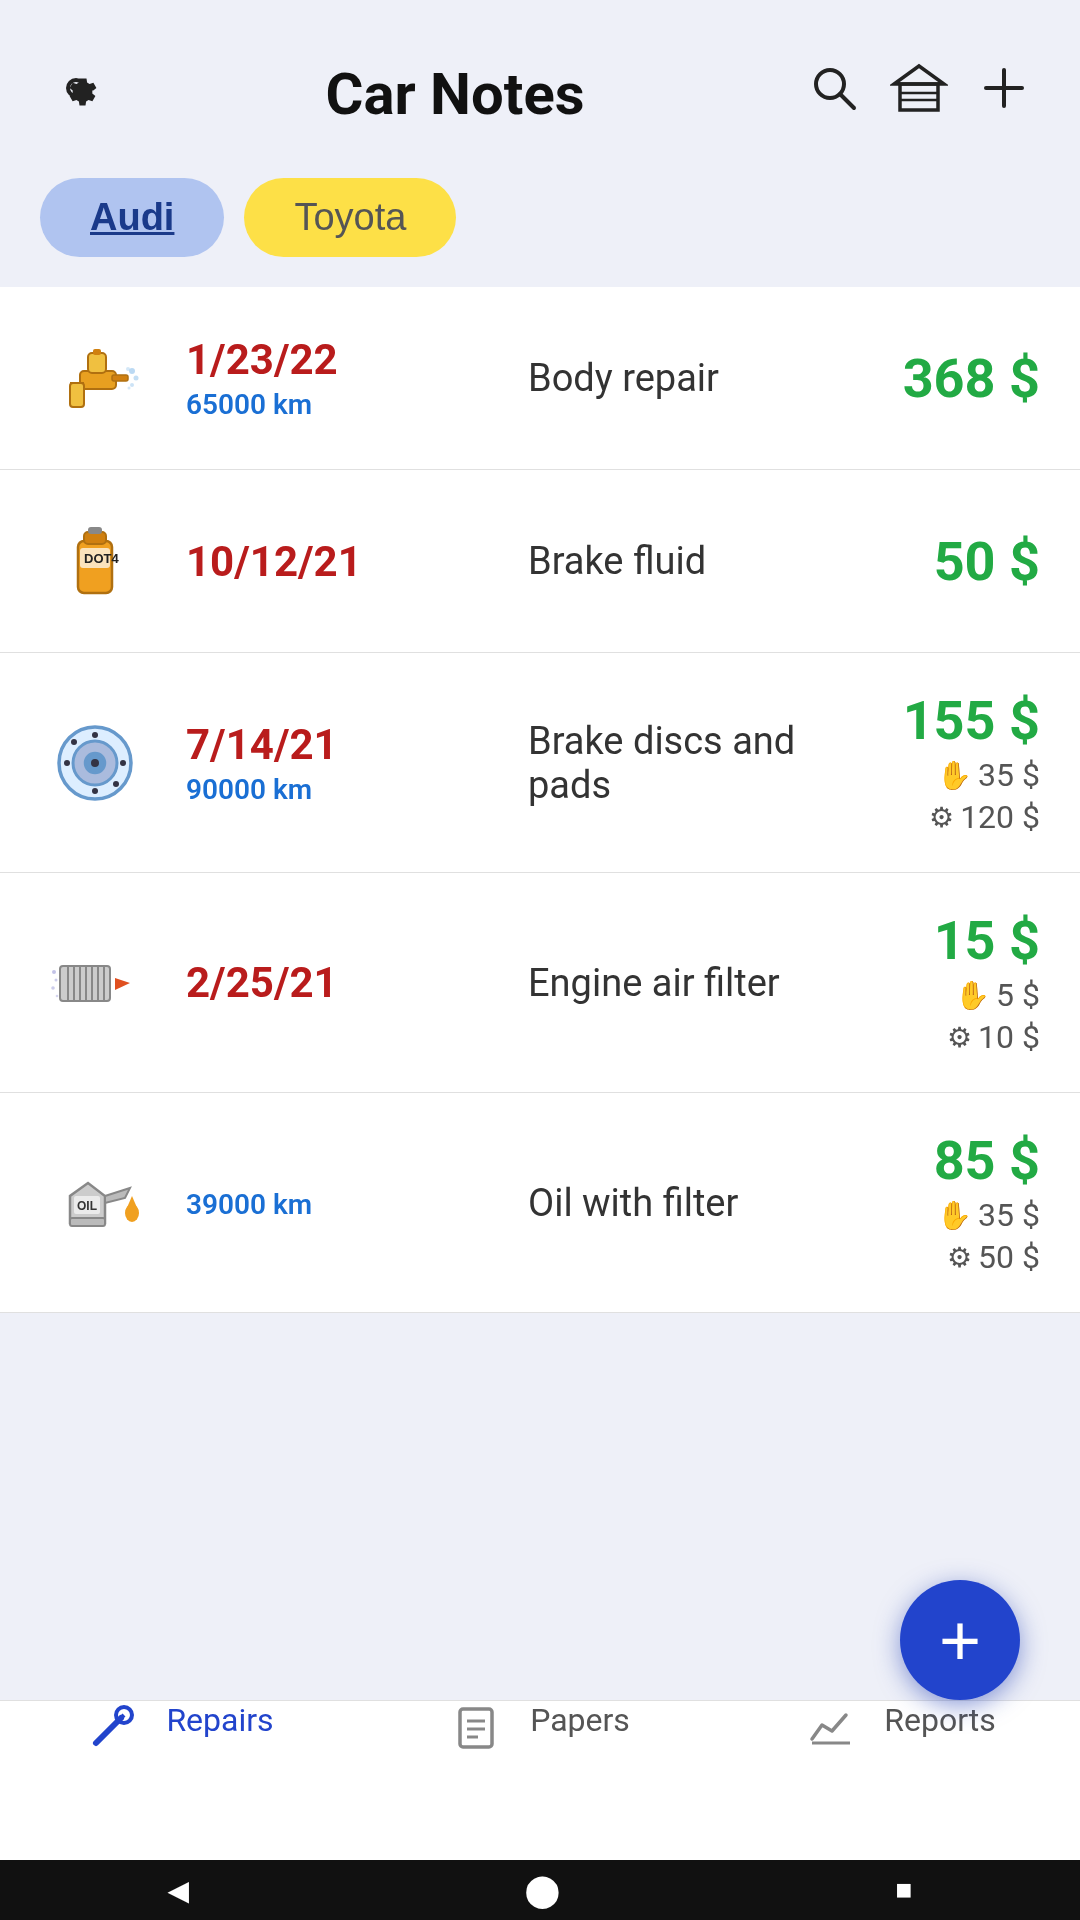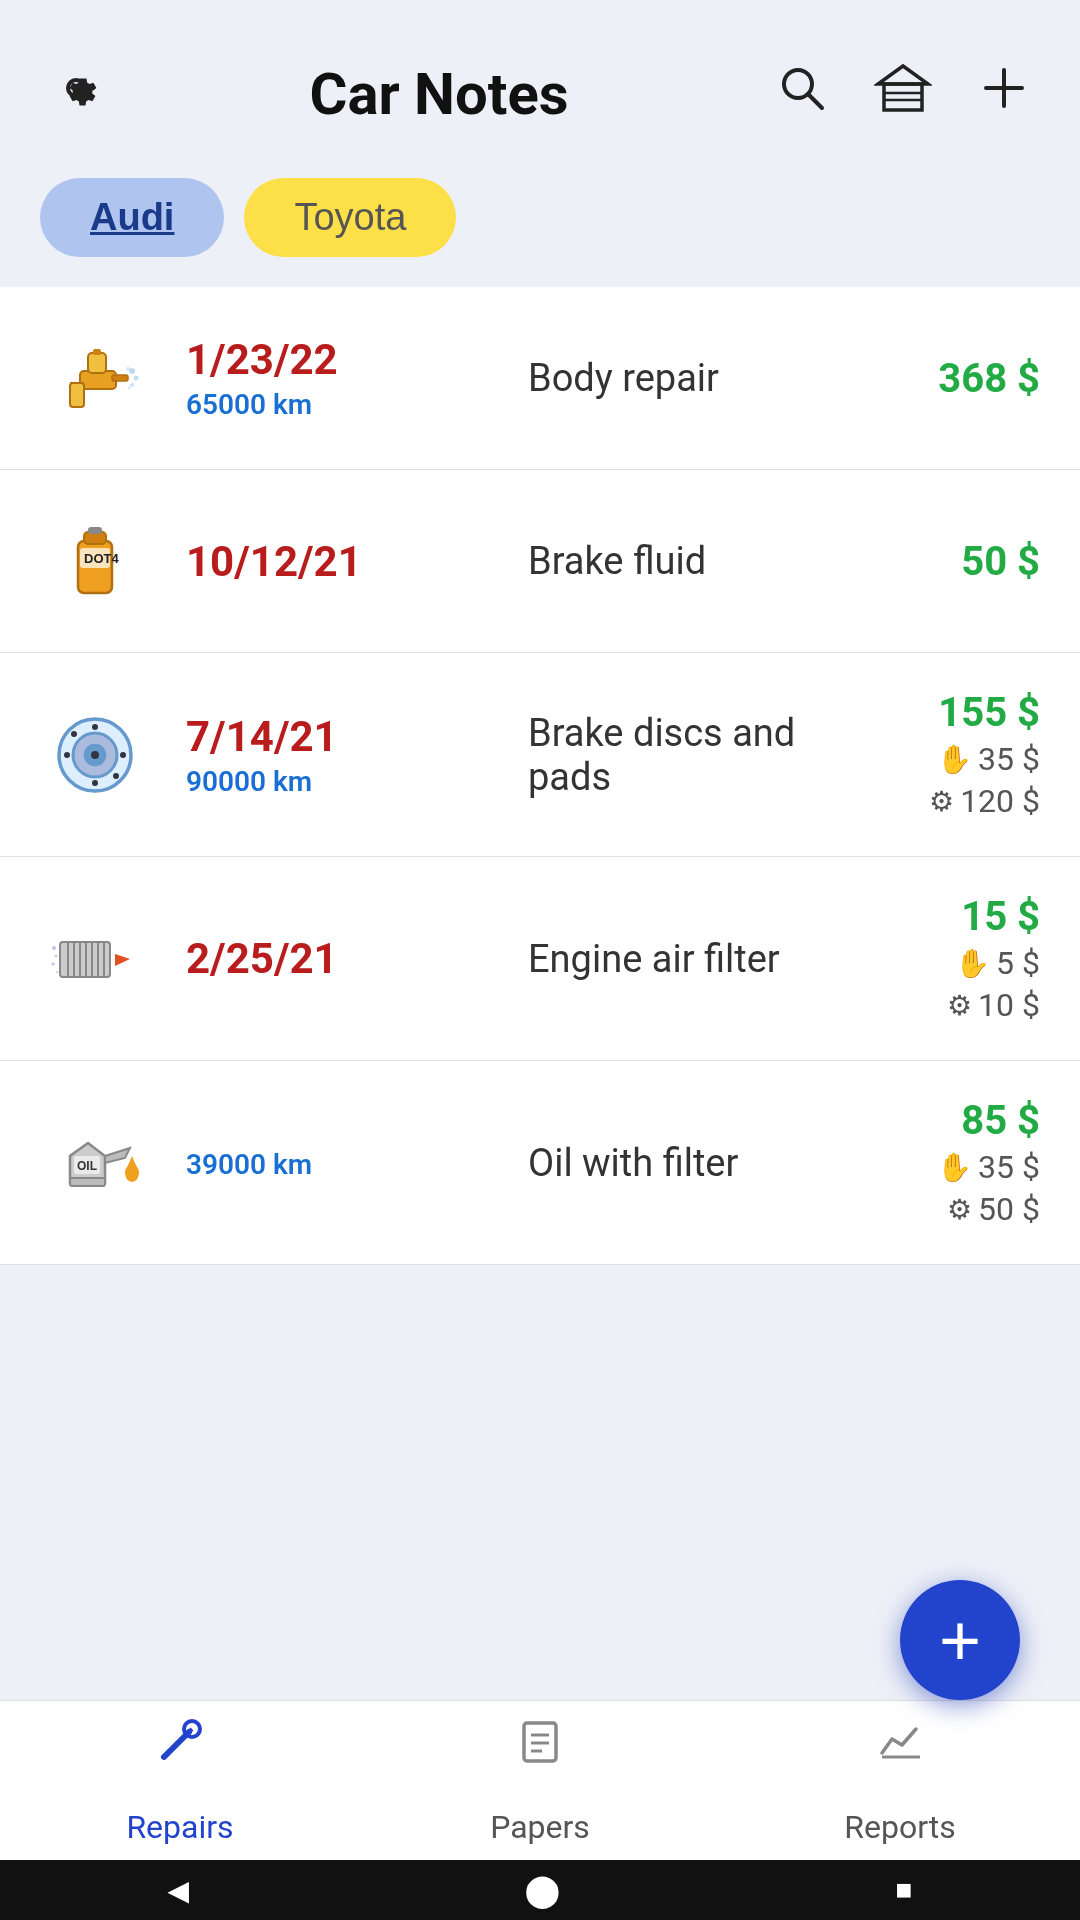--- a/index.html
+++ b/index.html
@@ -12,21 +12,20 @@
       position: relative;
       overflow-x: hidden;
     }
 
     
     .header {
       display: flex;
       align-items: center;
       padding: 60px 40px 30px 40px;
       background: #eef0f8;
-      gap: 16px;
     }
     .header-title {
       flex: 1;
       text-align: center;
       font-size: 58px;
       font-weight: 700;
       color: #111;
     }
     .header-icon {
       font-size: 52px;
@@ -111,21 +110,21 @@
       font-size: 38px;
       color: #333;
       margin-left: 30px;
       flex: 1;
     }
     .repair-cost {
       text-align: right;
       min-width: 200px;
     }
     .cost-total {
-      font-size: 40px;
+      font-size: 54px;
       font-weight: 700;
       color: #22aa44;
     }
     .cost-detail {
       font-size: 32px;
       color: #555;
       display: flex;
       align-items: center;
       gap: 6px;
       justify-content: flex-end;
@@ -163,22 +162,21 @@
       width: 1080px;
       background: #fff;
       display: flex;
       border-top: 1.5px solid #e0e0e0;
       height: 160px;
       z-index: 99;
     }
     .nav-item {
       flex: 1;
       display: flex;
-      flex-direction: column;
-      align-items: center;
+      flex-direction: row;
       justify-content: center;
       gap: 28px;
       cursor: pointer;
     }
     .nav-item .nav-icon {
       font-size: 52px;
     }
     .nav-item .nav-label {
       font-size: 32px;
       color: #555;

